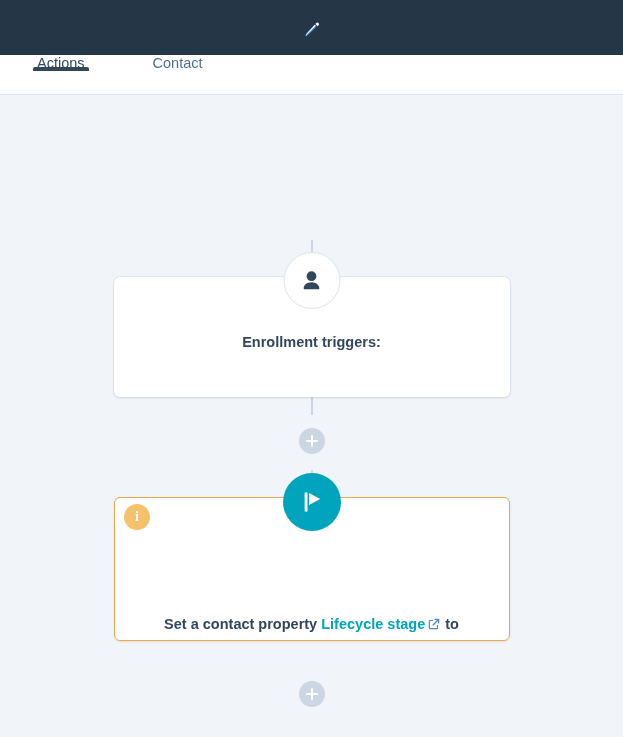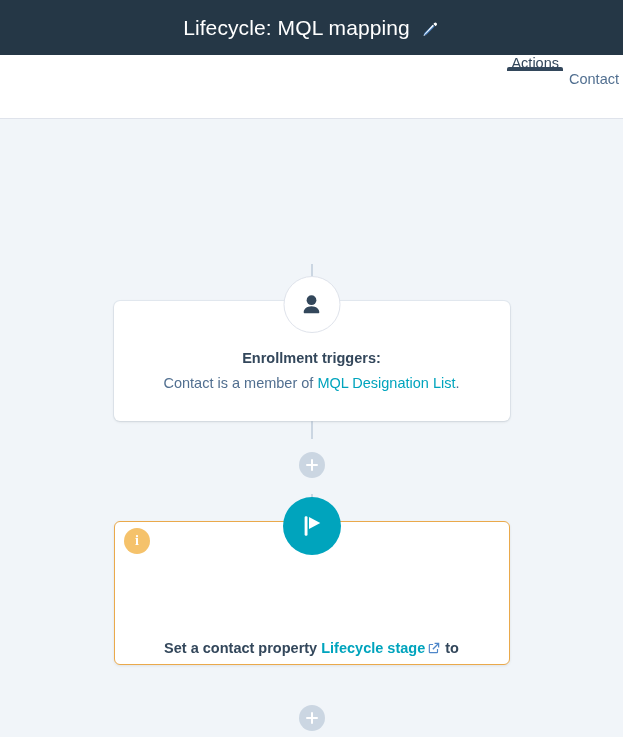--- a/index.html
+++ b/index.html
@@ -38,28 +38,27 @@
     height: 20px;
     display: flex;
     align-items: center;
     justify-content: center;
     cursor: pointer;
     margin-top: 2px;
   }
 
   
   .tab-bar {
-    height: 64px;
+    height: 40px;
     background: #ffffff;
     display: flex;
-    align-items: flex-end;
+    align-items: flex-start;
     padding-left: 33px;
     border-bottom: 1px solid #dfe3eb;
     position: relative;
-    flex-direction: column;
   }
   .tab {
     position: relative;
     display: flex;
     align-items: center;
     justify-content: center;
     font-size: 14.5px;
     color: #516f90;
     cursor: pointer;
     padding: 0 4px;
@@ -236,21 +235,20 @@
     background: #ffffff;
     border-radius: 1px;
   }
   .plus-btn::before { width: 12px; height: 2px; }
   .plus-btn::after  { width: 2px; height: 12px; }
 </style>
 </head>
 <body>
 
 <div class="app-header">
-  <div class="app-title">Lifecycle: MQL mapping</div>
   <div class="pencil-btn">
     <svg width="18" height="18" viewBox="0 0 24 24" aria-hidden="true">
       <path d="M20.7 4.0 a2.1 2.1 0 0 0-3.0 0 l-1.2 1.2 3.0 3.0 1.2-1.2 a2.1 2.1 0 0 0 0-3.0z" fill="#ffffff"></path>
       <path d="M15.6 6.3 L4.6 17.3 L3.4 21.0 L7.1 19.8 L18.1 8.8 z" fill="#4f87c9"></path>
       <path d="M15.6 6.3 L17.1 7.8 L6.1 18.8 L4.3 19.4 z" fill="#ffffff"></path>
       <path d="M3.4 21.0 L4.2 18.5 L5.9 20.2 z" fill="#e8edf2"></path>
     </svg>
   </div>
 </div>
 
@@ -264,23 +262,20 @@
 </div>
 
 <div class="canvas">
 
   <div class="spine spine-1"></div>
   <div class="spine spine-2"></div>
   <div class="spine spine-3"></div>
 
   <div class="flow-card card-trigger">
     <div class="trigger-head">Enrollment triggers:</div>
-    <div class="trigger-body">
-      <span>Contact is a member of </span><span class="link-teal">MQL Designation List</span><span>.</span>
-    </div>
   </div>
 
   <div class="node-circle node-trigger">
     <svg width="26" height="26" viewBox="0 0 24 24" aria-hidden="true">
       <circle cx="12" cy="7.6" r="4.5" fill="#33475b"></circle>
       <path d="M12 13.2c-4.3 0-7.2 2.6-7.2 5.4 0 0.6 0.4 1.0 1.0 1.0h12.4c0.6 0 1.0-0.4 1.0-1.0 0-2.8-2.9-5.4-7.2-5.4z" fill="#33475b"></path>
     </svg>
   </div>
 
   <div class="plus-btn plus-1"></div>

